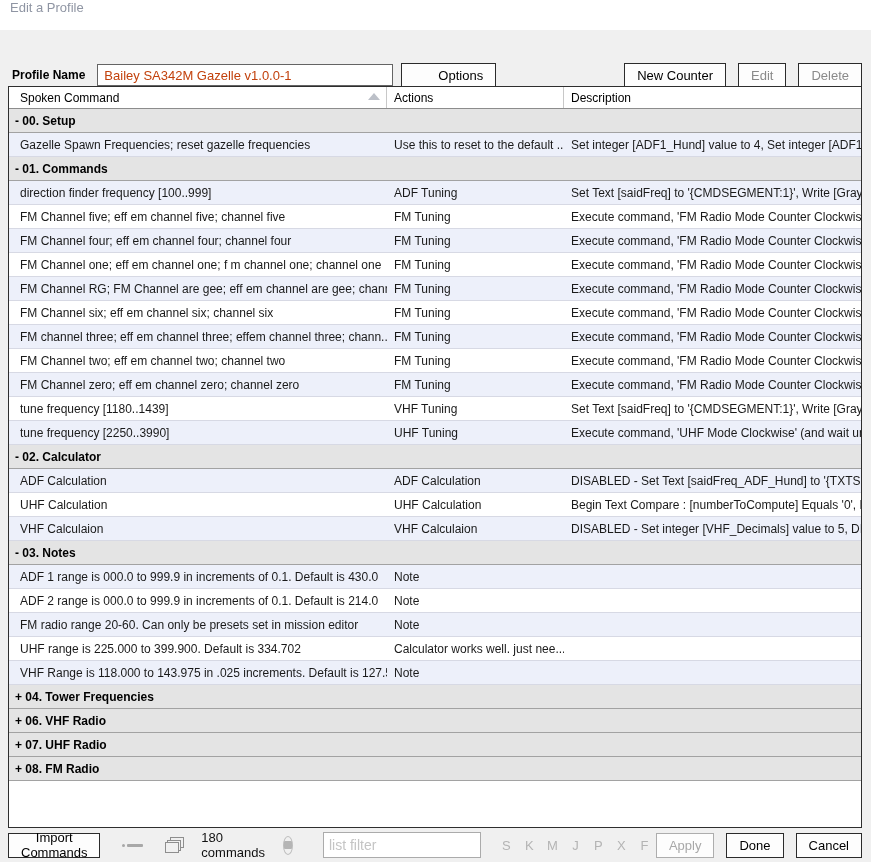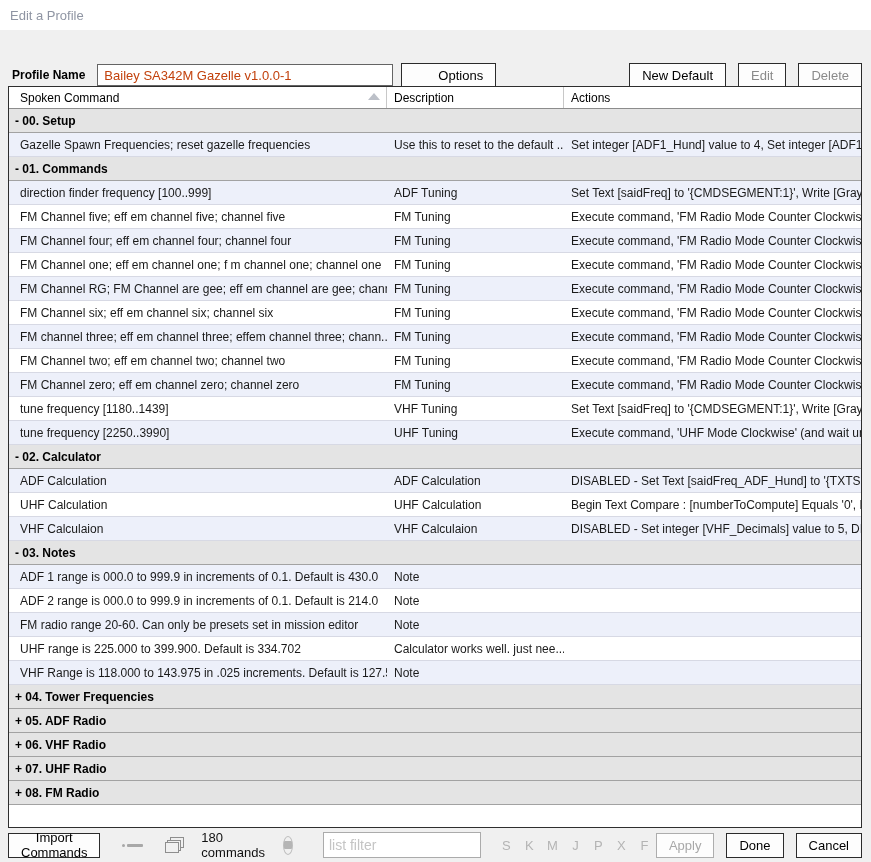--- a/index.html
+++ b/index.html
@@ -6,21 +6,21 @@
   html, body { width: 871px; height: 862px; overflow: hidden; }
   body {
     font-family: "Liberation Sans", "DejaVu Sans", sans-serif;
     font-size: 12px;
     color: #1a1a1a;
     background: #ffffff;
   }
   .app { position: relative; width: 871px; height: 862px; background: #ffffff; }
 
   
-  .titlebar { height: 30px; background: #ffffff; display: flex; align-items: center; padding-left: 10px; }
+  .titlebar { height: 30px; background: #ffffff; display: flex; padding-left: 10px; }
   .titlebar .wtitle { color: #8f95a3; font-size: 13px; }
 
   
   .panel { position: absolute; top: 30px; left: 0; right: 0; bottom: 0; background: #f0f0f0; }
 
   
   .toolbar { position: absolute; top: 20px; left: 12px; right: 9px; height: 26px; display: flex; align-items: center; margin-top: 12px; }
   .lbl-bold { font-weight: bold; font-size: 12px; color: #000; }
   .profile-input {
     margin-left: 12px; width: 296px; height: 22px;
@@ -106,37 +106,37 @@
     <span class="wtitle">Edit a Profile</span>
   </div>
 
   <div class="panel">
 
     <div class="toolbar">
       <span class="lbl-bold">Profile Name</span>
       <input class="profile-input" type="text" value="Bailey SA342M Gazelle v1.0.0-1" style="">
       <button class="btn options">Options</button>
       <span class="spacer"></span>
-      <button class="btn">New Default</button>
+      <button class="btn">New Counter</button>
       <button class="btn dim">Edit</button>
       <button class="btn dim">Delete</button>
     </div>
 
     <div class="table">
       <div class="thead">
         <div class="hcell c1">
           <span>Spoken Command</span>
           <span class="sort-arrow"></span>
         </div>
+        <div class="hcell c3">
+          <span>Actions</span>
+        </div>
         <div class="hcell c2">
           <span>Description</span>
         </div>
-        <div class="hcell c3">
-          <span>Actions</span>
-        </div>
       </div>
       <div class="tbody">
           <div class="trow group">
             <div class="cell c1">- 00. Setup</div>
             <div class="cell c2"></div>
             <div class="cell c3"></div>
           </div>
           <div class="trow shade-blue">
             <div class="cell c1">Gazelle Spawn Frequencies; reset gazelle frequencies</div>
             <div class="cell c2">Use this to reset to the default ...</div>
@@ -247,25 +247,20 @@
             <div class="cell c2">Calculator works well. just nee...</div>
             <div class="cell c3"></div>
           </div>
           <div class="trow shade-blue">
             <div class="cell c1">VHF Range is 118.000 to 143.975 in .025 increments. Default is 127.500</div>
             <div class="cell c2">Note</div>
             <div class="cell c3"></div>
           </div>
           <div class="trow group">
             <div class="cell c1">+ 04. Tower Frequencies</div>
-            <div class="cell c2"></div>
-            <div class="cell c3"></div>
-          </div>
-          <div class="trow group">
-            <div class="cell c1">+ 05. ADF Radio</div>
             <div class="cell c2"></div>
             <div class="cell c3"></div>
           </div>
           <div class="trow group">
             <div class="cell c1">+ 06. VHF Radio</div>
             <div class="cell c2"></div>
             <div class="cell c3"></div>
           </div>
           <div class="trow group">
             <div class="cell c1">+ 07. UHF Radio</div>

